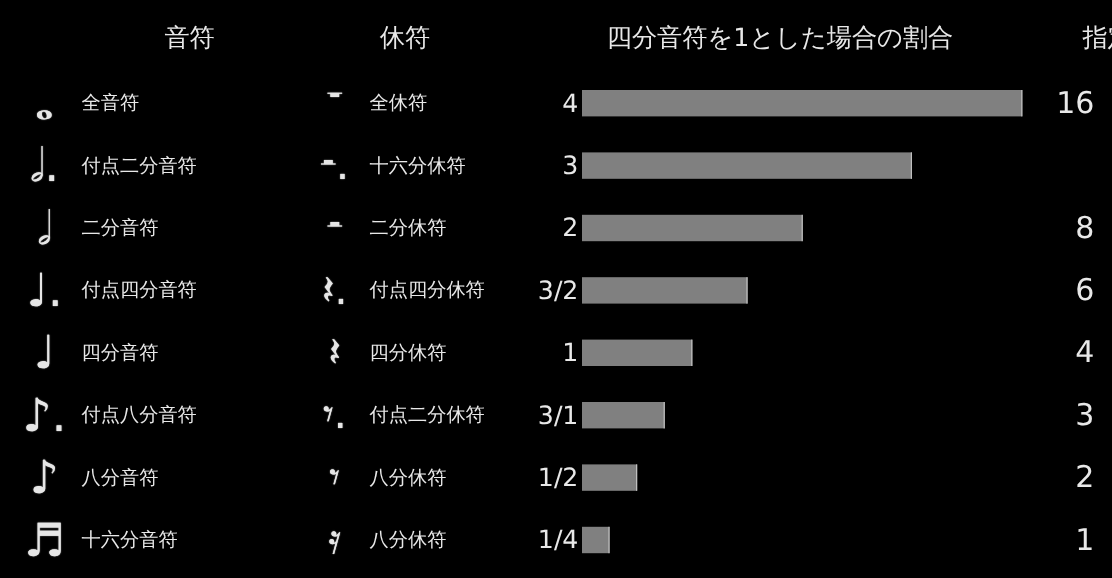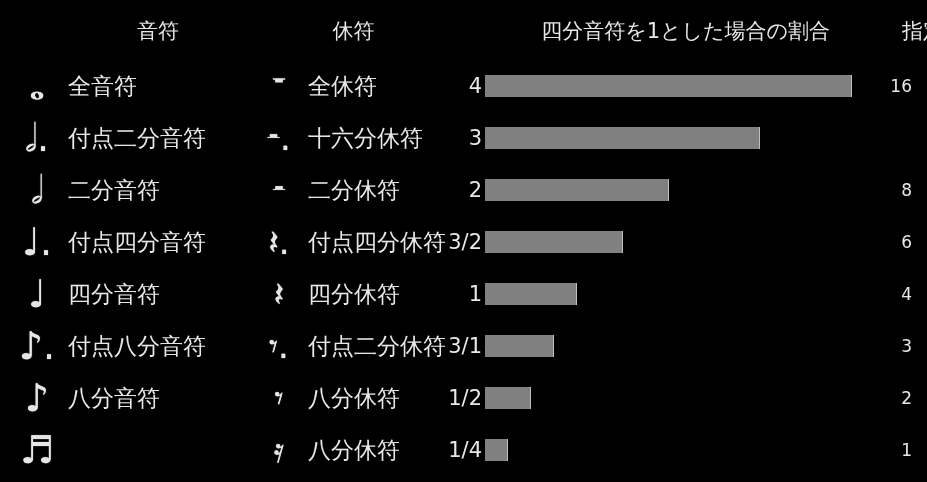--- a/index.html
+++ b/index.html
@@ -33,22 +33,22 @@
   .hdr {
     position: absolute;
     top: 16px;
     height: 30px;
     line-height: 30px;
     color: #e8e8e8;
     font-size: 21px;
     white-space: nowrap;
   }
   .hdr-note   { left: 68px;  width: 180px; text-align: center; }
-  .hdr-rest   { left: 266px; width: 175px; text-align: center; }
-  .hdr-ratio  { left: 470px; width: 360px; text-align: right; }
+  .hdr-rest   { left: 250px; width: 175px; text-align: center; }
+  .hdr-ratio  { left: 470px; width: 360px; text-align: center; }
   .hdr-count  { left: 838px; width: 74px;  text-align: right; margin-left: 32px; }
 
   
   .row {
     position: absolute;
     left: 0;
     width: 927px;
     height: 44px;
   }
   .cell {
@@ -59,28 +59,28 @@
     overflow: visible;
   }
   .glyph {
     font-family: "DejaVu Sans", "Liberation Sans", sans-serif;
     font-size: 34px;
     color: #e6e6e6;
     text-shadow: 0 0 1px #ffffff;
   }
   .glyph.big { font-size: 38px; }
   .name {
-    font-size: 23px;
+    font-size: 16px;
     letter-spacing: 0px;
   }
   .ratio {
     font-size: 21px;
   }
   .count {
-    font-size: 17px;
+    font-size: 25px;
   }
 
   
   .bar-track {
     position: absolute;
     top: 11px;
     height: 22px;
   }
   .bar {
     height: 22px;
@@ -171,20 +171,21 @@
         <div class="cell col-rest-glyph glyph">𝄾</div>
         <div class="cell col-rest-name name">八分休符</div>
         <div class="cell col-ratio ratio">1/2</div>
         <div class="bar-track col-bar">
           <div class="bar" style="width: 46px; background: rgb(128, 128, 128);"></div>
         </div>
         <div class="cell col-count count">2</div>
       </div>
       <div class="row" style="top: 428px;">
         <div class="cell col-note-glyph glyph big">♬</div>
+        <div class="cell col-note-name name">十六分音符</div>
         <div class="cell col-rest-glyph glyph">𝄿</div>
         <div class="cell col-rest-name name">八分休符</div>
         <div class="cell col-ratio ratio">1/4</div>
         <div class="bar-track col-bar">
           <div class="bar" style="width: 23px; background: rgb(128, 128, 128);"></div>
         </div>
         <div class="cell col-count count">1</div>
       </div>
     </div>
 

